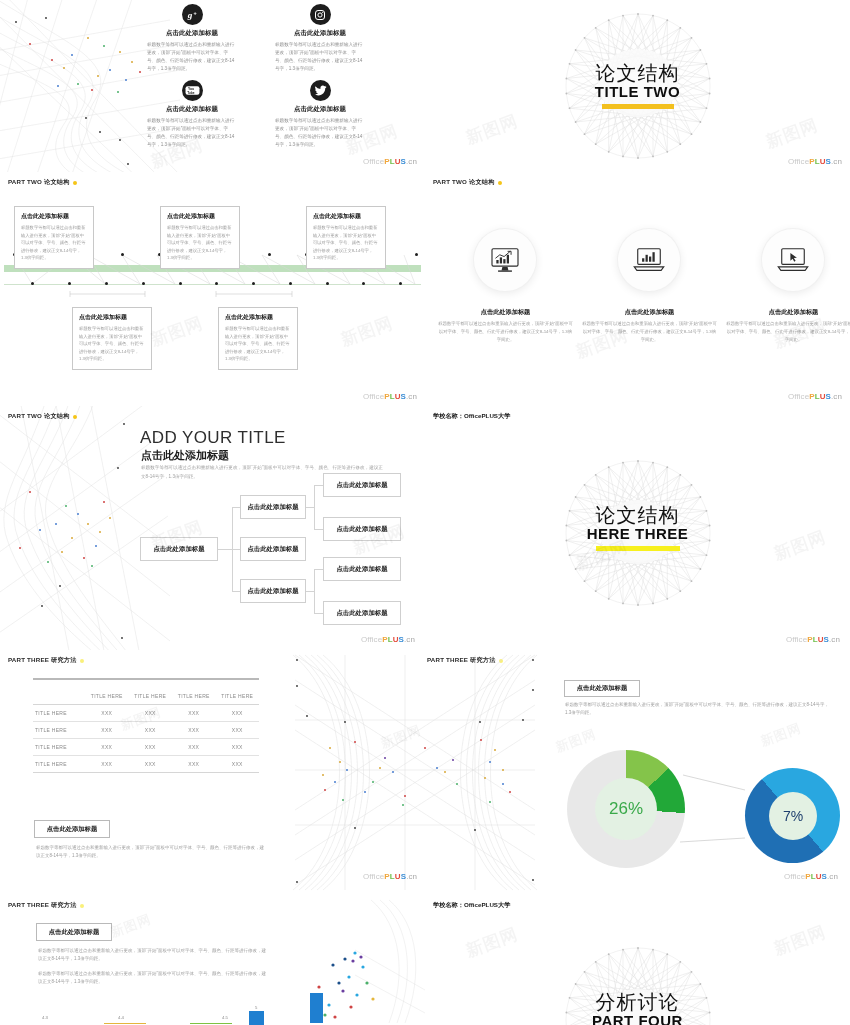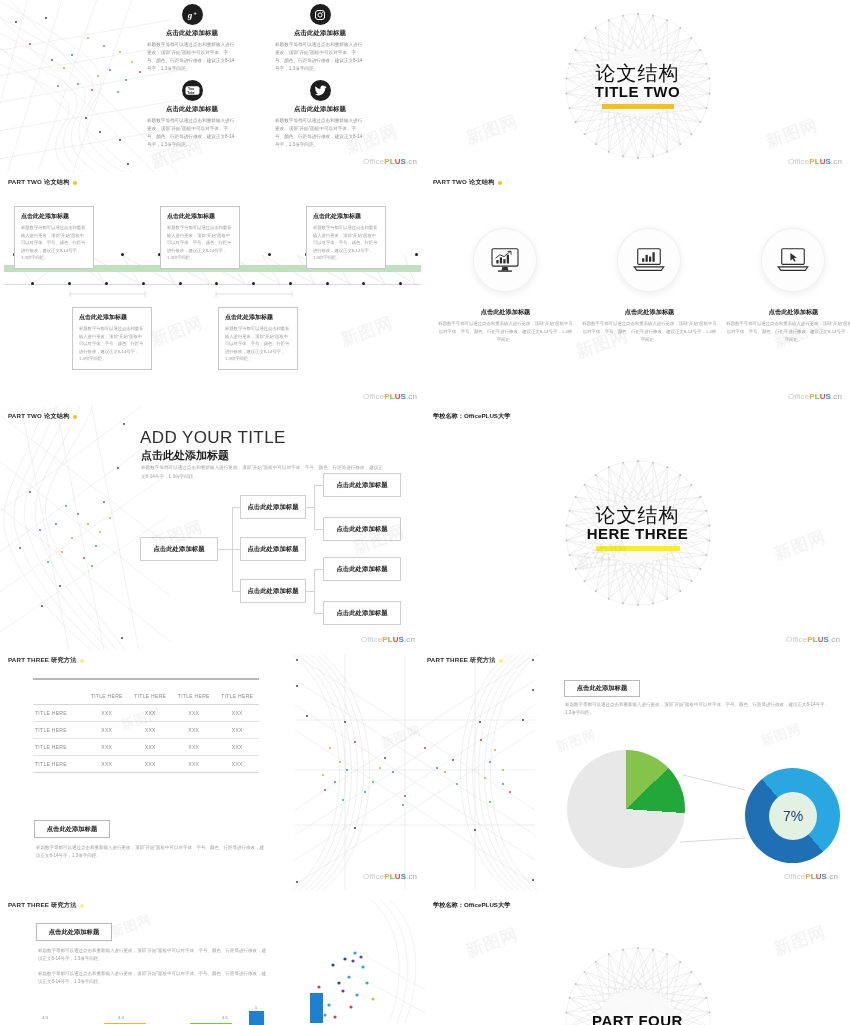--- a/index.html
+++ b/index.html
@@ -857,20 +857,23 @@
     <svg class="svg-abs" width="305" height="245">
       <line x1="138" y1="125" x2="200" y2="140" stroke="#c9c9c9" stroke-width="0.7"></line>
       <line x1="135" y1="192" x2="200" y2="188" stroke="#c9c9c9" stroke-width="0.7"></line>
     </svg>
 
     <div class="donut" style="left:22px; top:100px; width:118px; height:118px;
                 background: conic-gradient(from 0deg,
                   #84c44a 0deg 46deg,
                   #22a838 46deg 94deg,
                   #e8e8e8 94deg 360deg);"></div>
+    <div class="donut-hole" style="left:50px; top:128px; width:62px; height:62px; color:#3aa94a; font-weight:300;">
+      <span>26%</span>
+    </div>
 
     <div class="donut" style="left:200px; top:118px; width:95px; height:95px;
                 background: conic-gradient(from 20deg,
                   #29a7e0 0deg 120deg,
                   #1f6fb4 120deg 300deg,
                   #29a7e0 300deg 360deg);"></div>
     <div class="donut-hole" style="left:224px; top:142px; width:48px; height:48px; color:#1e3f6e; font-size:14px; font-weight:300;">
       <span>7%</span>
     </div>
 
@@ -1041,19 +1044,20 @@
           <circle cx="6.5" cy="52.8" r="0.9"></circle>
           <circle cx="12.6" cy="39.0" r="0.9"></circle>
           <circle cx="21.5" cy="26.8" r="0.9"></circle>
           <circle cx="32.7" cy="16.8" r="0.9"></circle>
           <circle cx="45.7" cy="9.2" r="0.9"></circle>
           <circle cx="60.0" cy="4.6" r="0.9"></circle>
         </g>
       <ellipse cx="75" cy="74" rx="38" ry="30" fill="#fafafa" opacity="0.9"></ellipse>
     </svg>
     <div style="position:absolute; left:0; right:0; bottom:-4px; text-align:center;">
+      <div class="div-cn">分析讨论</div>
       <div class="div-en">PART FOUR</div>
     </div>
     <div class="wm" style="left:40px; top:36px;">新图网</div>
     <div class="wm" style="left:348px; top:34px;">新图网</div>
   </div>
 
 </div>
 
 </body></html>

